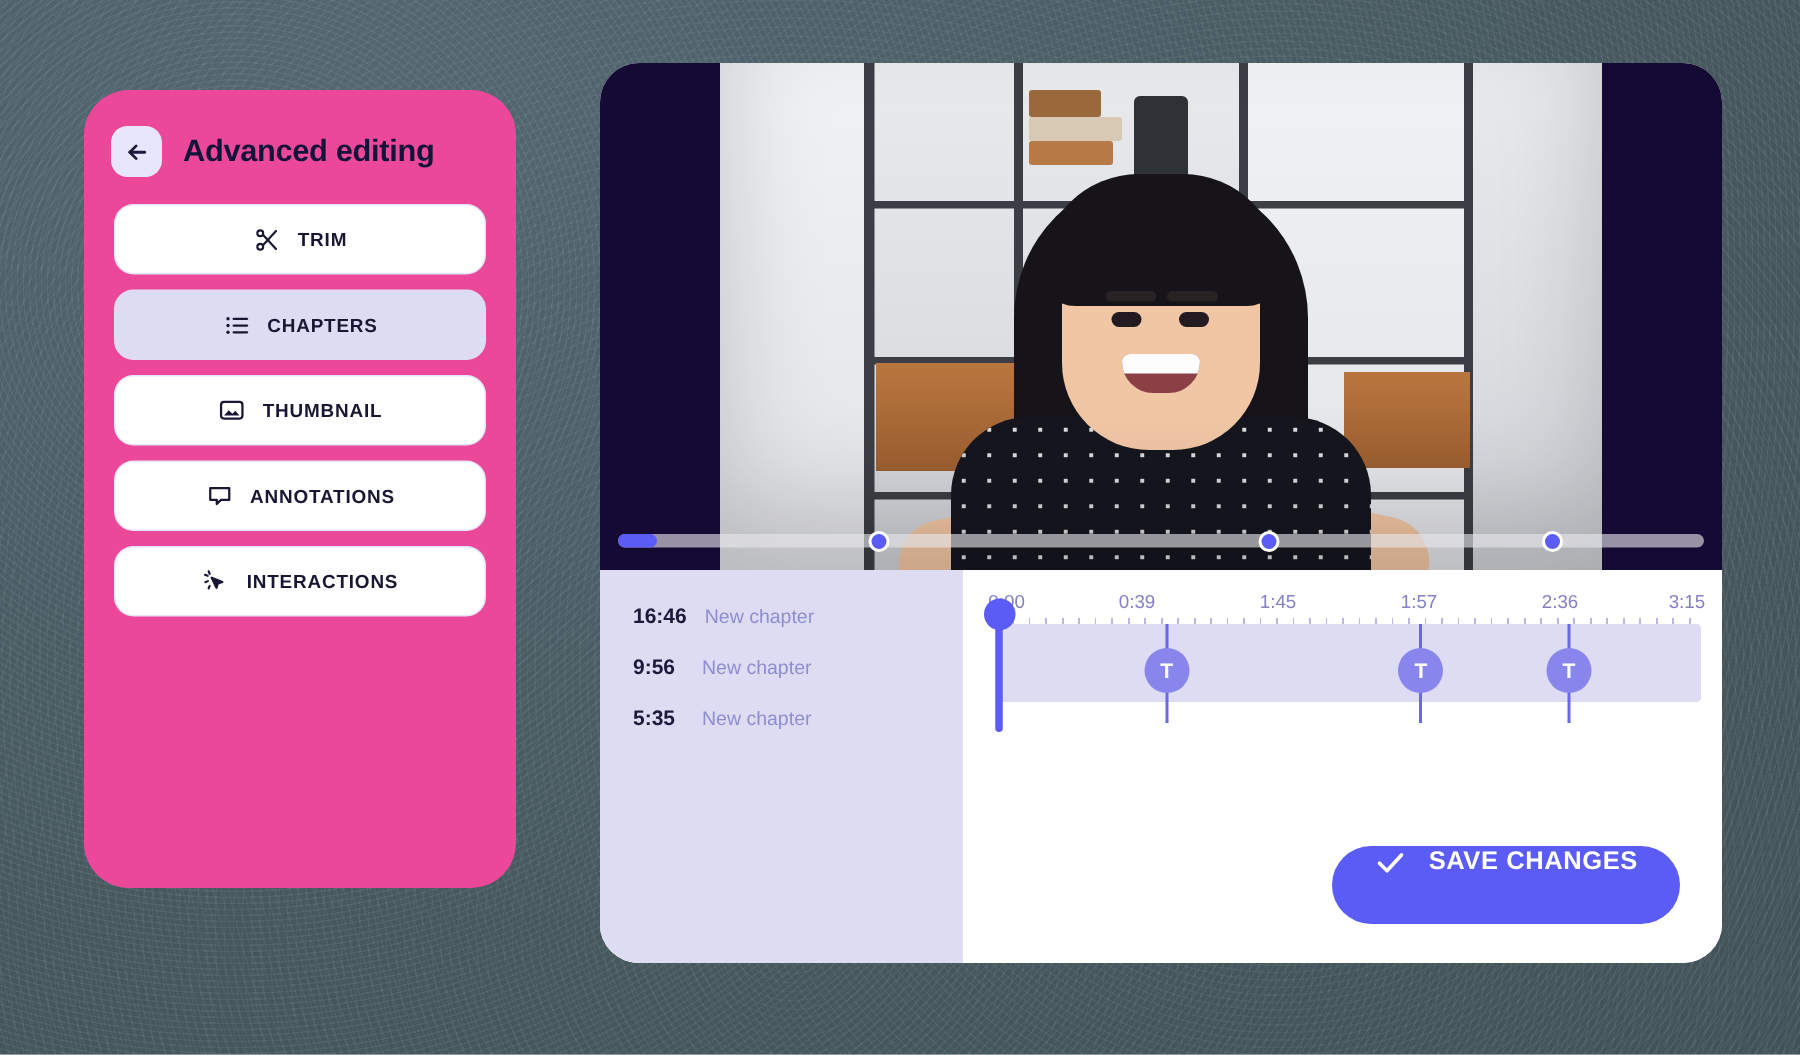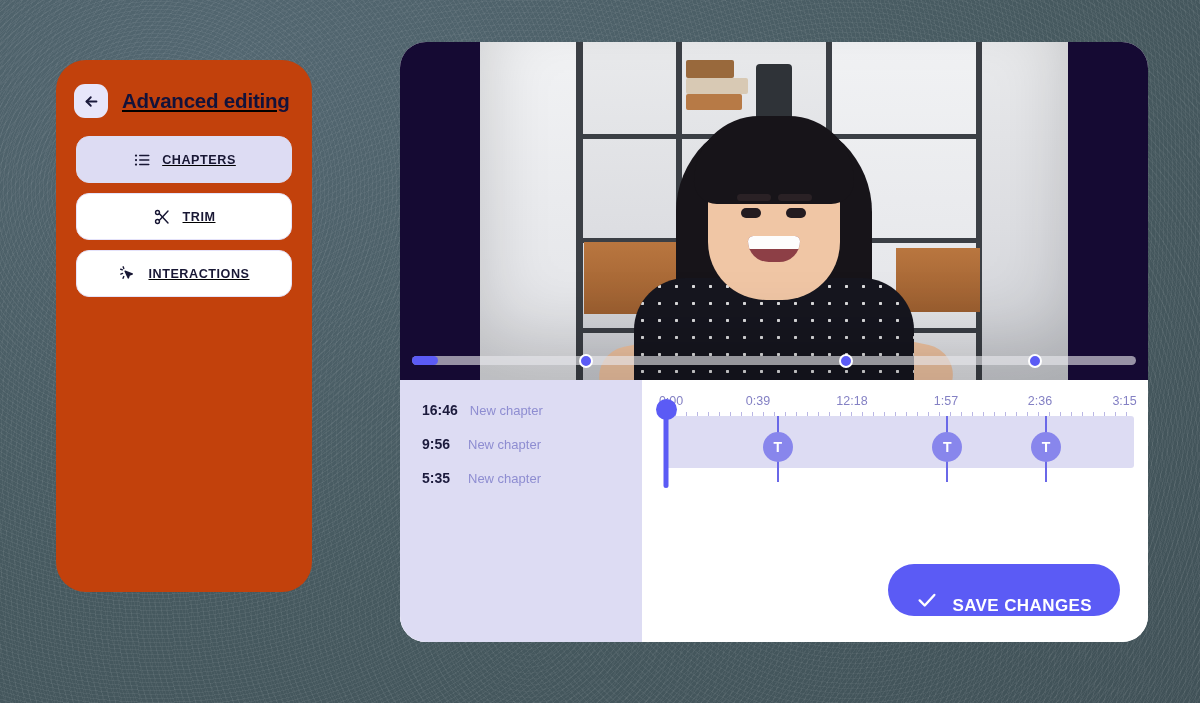--- a/index.html
+++ b/index.html
@@ -21,22 +21,22 @@
       repeating-radial-gradient(circle at 13% 27%, rgba(255,255,255,.10) 0 1px, transparent 1px 4px),
       repeating-radial-gradient(circle at 71% 63%, rgba(255,255,255,.08) 0 1px, transparent 1px 5px),
       repeating-radial-gradient(circle at 44% 88%, rgba(255,255,255,.07) 0 1px, transparent 1px 6px);
     opacity:.55;
   }
   #phone-bezel{ left:40px; top:36px; width:320px; height:612px; border-radius:46px; }
   #tablet-bezel{ left:380px; top:22px; width:788px; height:640px; border-radius:46px; }
 
   
   #phone-screen{
-    position:absolute;left:56px;top:60px;width:256px;height:532px;
-    background:#c2410c;border-radius:30px;overflow:hidden;text-decoration:underline;
+    position:absolute;left:56px;top:60px;width:288px;height:532px;
+    background:#ec4899;border-radius:30px;overflow:hidden;
   }
   #sidebar-header{display:flex;align-items:center;gap:14px;padding:24px 0 0 18px;}
   #back-button{
     width:34px;height:34px;border-radius:11px;background:#e7e6fa;
     display:flex;align-items:center;justify-content:center;flex:0 0 auto;
     border:none;cursor:pointer;
   }
   #back-button svg{display:block;}
   #page-title{font-size:20.5px;font-weight:bold;color:#13123a;letter-spacing:-.2px;}
   #sidebar-menu{padding:18px 20px 0 20px;display:flex;flex-direction:column;gap:10px;}
@@ -112,21 +112,21 @@
     width:30px;height:30px;border-radius:50%;background:#8886ec;
     display:flex;align-items:center;justify-content:center;
     color:#fff;font-size:14px;font-weight:bold;}
   #playhead{position:absolute;top:30px;height:78px;width:5px;background:#5b5bf5;
     border-radius:3px;transform:translateX(-50%);}
   #playhead-knob{position:absolute;left:50%;top:-11px;transform:translateX(-50%);
     width:21px;height:21px;border-radius:50%;background:#5b5bf5;cursor:pointer;}
   #save-button{
     position:absolute;right:28px;bottom:26px;height:52px;padding:0 28px;
     background:#5b5bf5;border:none;border-radius:26px;color:#fff;cursor:pointer;
-    display:flex;align-items:flex-end;gap:14px;
+    display:flex;align-items:flex-start;gap:14px;
     font-size:17px;font-weight:bold;letter-spacing:.4px;
     font-family:"Liberation Sans", sans-serif;
   }
 </style>
 </head>
 <body>
 
 <div id="backdrop">
   <div id="noise"></div>
 </div>
@@ -139,46 +139,63 @@
       <svg width="17" height="17" viewBox="0 0 24 24" fill="none" stroke="#1b1a3c" stroke-width="2.6" stroke-linecap="round" stroke-linejoin="round">
         <path d="M19 12H5"></path>
           <path d="M11 18l-6-6 6-6"></path>
       </svg>
     </button>
     <div id="page-title">Advanced editing</div>
   </div>
 
   <div id="sidebar-menu">
 
+    <div class="menu-item">
+      <span class="mi-icon">
+        <svg width="18" height="18" viewBox="0 0 24 24" fill="none" stroke="#181734" stroke-width="1.9" stroke-linecap="round" stroke-linejoin="round">
+          <circle cx="6" cy="6" r="2.6"></circle>
+            <circle cx="6" cy="18" r="2.6"></circle>
+          <path d="M20 4L8.6 16.4"></path>
+            <path d="M8.6 7.6L20 20"></path>
+        </svg>
+      </span>
+      <span class="mi-label">TRIM</span>
+    </div>
+
     <div class="menu-item active">
       <span class="mi-icon">
         <svg width="18" height="18" viewBox="0 0 24 24" fill="none" stroke="#181734" stroke-width="2" stroke-linecap="round">
           <path d="M9 6h12M9 12h12M9 18h12"></path>
           <circle cx="4" cy="6" r="1.5" fill="#181734" stroke="none"></circle>
           <circle cx="4" cy="12" r="1.5" fill="#181734" stroke="none"></circle>
           <circle cx="4" cy="18" r="1.5" fill="#181734" stroke="none"></circle>
         </svg>
       </span>
       <span class="mi-label">CHAPTERS</span>
     </div>
 
+
     <div class="menu-item">
       <span class="mi-icon">
-        <svg width="18" height="18" viewBox="0 0 24 24" fill="none" stroke="#181734" stroke-width="1.9" stroke-linecap="round" stroke-linejoin="round">
-          <circle cx="6" cy="6" r="2.6"></circle>
-            <circle cx="6" cy="18" r="2.6"></circle>
-          <path d="M20 4L8.6 16.4"></path>
-            <path d="M8.6 7.6L20 20"></path>
-        </svg>
-      </span>
-      <span class="mi-label">TRIM</span>
-    </div>
-
-
-
+        <svg width="19" height="19" viewBox="0 0 24 24" fill="none" stroke="#181734" stroke-width="1.9" stroke-linejoin="round">
+          <rect x="3" y="5" width="18" height="14" rx="2.5"></rect>
+          <path d="M5.5 16.5l4-4.5 3 3 2.5-2.5 3.5 4z" fill="#181734" stroke="none"></path>
+        </svg>
+      </span>
+      <span class="mi-label">THUMBNAIL</span>
+    </div>
+
+    <div class="menu-item">
+      <span class="mi-icon">
+        <svg width="19" height="19" viewBox="0 0 24 24" fill="none" stroke="#181734" stroke-width="1.9" stroke-linejoin="round">
+          <path d="M4 5.5h16v10H13l-3.5 3.5V15.5H4z"></path>
+        </svg>
+      </span>
+      <span class="mi-label">ANNOTATIONS</span>
+    </div>
 
     <div class="menu-item">
       <span class="mi-icon">
         <svg width="19" height="19" viewBox="0 0 24 24" fill="none" stroke="#181734" stroke-width="1.8" stroke-linecap="round" stroke-linejoin="round">
           <path d="M9 9l9 3.6-3.7 1.3-1.3 3.7z" fill="#181734"></path>
           <path d="M6.5 3.6l.8 2.2M3.4 6.6l2.2.8M3.6 12.8l2.2-.9M7.3 15.9l-.9 2.2"></path>
         </svg>
       </span>
       <span class="mi-label">INTERACTIONS</span>
     </div>
@@ -255,21 +272,21 @@
       <div class="chapter-row">
         <span class="ch-time">5:35</span>
         <span class="ch-name">New chapter</span>
       </div>
     </div>
 
     <div id="timeline-area">
       <div id="ruler">
         <span class="ruler-label" style="left:1.5%">0:00</span>
         <span class="ruler-label" style="left:20%">0:39</span>
-        <span class="ruler-label" style="left:40%">12:18</span>
+        <span class="ruler-label" style="left:40%">1:45</span>
         <span class="ruler-label" style="left:60%">1:57</span>
         <span class="ruler-label" style="left:80%">2:36</span>
         <span class="ruler-label" style="left:98%">3:15</span>
       </div>
       <div id="ticks"></div>
       <div id="track-strip"></div>
 
       <div class="marker" style="left:calc(22px + 22.5% )">
         <span class="badge">T</span>
       </div>

